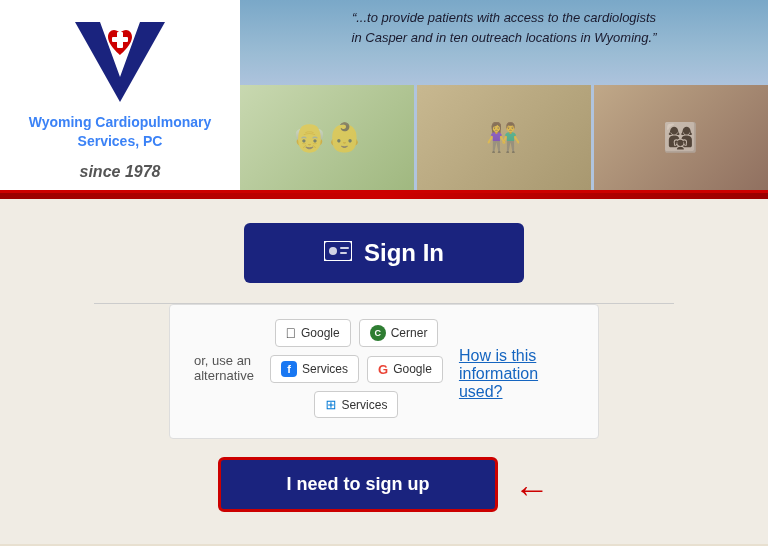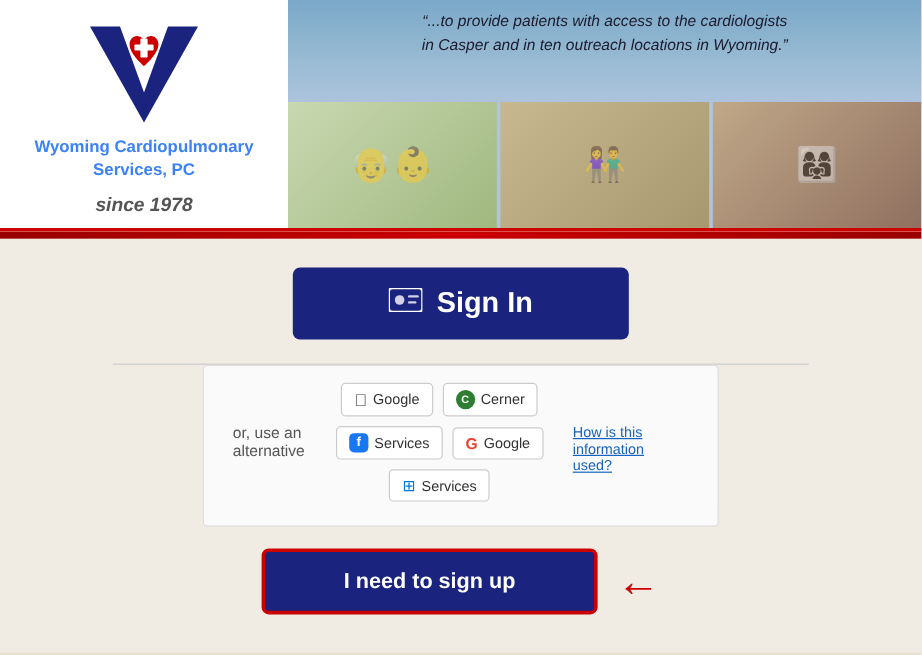--- a/index.html
+++ b/index.html
@@ -200,21 +200,21 @@
       background: #fff;
       color: #333;
     }
     .apple-icon { color: #333; font-size: 14px; }
     .cerner-icon { background: #2e7d32; color: #fff; border-radius: 50%; width: 16px; height: 16px; display: inline-flex; align-items: center; justify-content: center; font-size: 9px; font-weight: bold; }
     .facebook-icon { background: #1877f2; color: #fff; border-radius: 4px; width: 16px; height: 16px; display: inline-flex; align-items: center; justify-content: center; font-size: 11px; font-weight: bold; }
     .google-icon { color: #ea4335; font-size: 13px; font-weight: bold; }
 
     .how-link {
       color: #1565c0;
-      font-size: 12px;
+      font-size: 16px;
       text-decoration: underline;
       cursor: pointer;
     }
 
     
     .signup-section {
       display: flex;
       flex-direction: row;
       align-items: center;
       gap: 16px;

